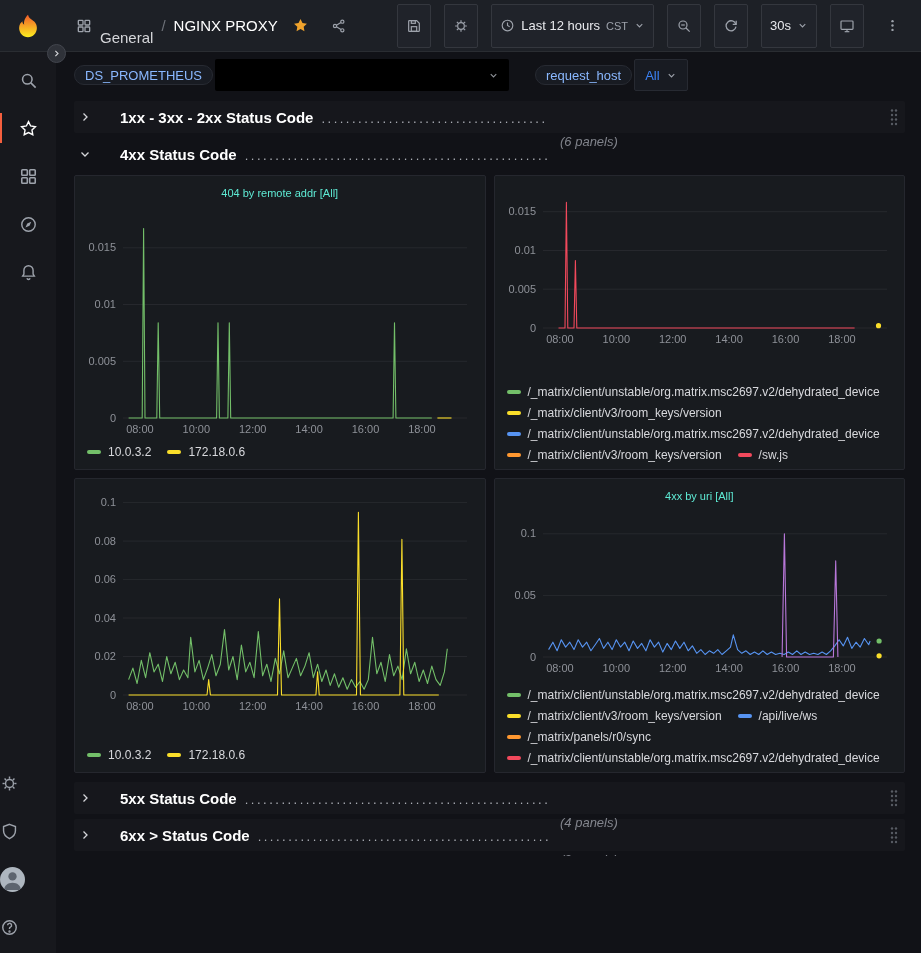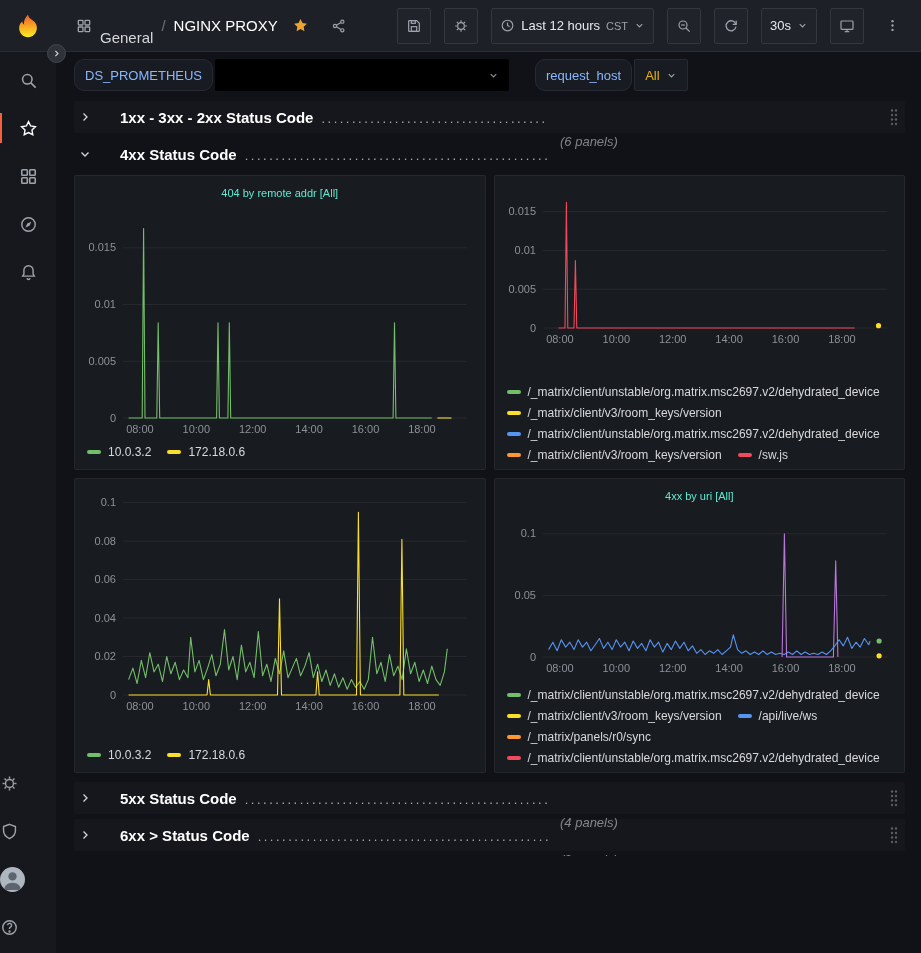--- a/index.html
+++ b/index.html
@@ -27,21 +27,21 @@
   .crumb-section { color: #d5d6da; font-size: 15px; cursor: pointer; margin-top: 24px; }
   .crumb-sep { color: #6e7279; font-size: 15px; }
   .crumb-title { color: #ffffff; font-size: 15px; font-weight: 500; cursor: pointer; }
   .icon-btn {
     height: 30px; min-width: 30px;
     display: inline-flex; align-items: center; justify-content: center; gap: 6px;
     background: transparent; border: none; color: #9da2ab; cursor: pointer;
     padding: 0 4px; border-radius: 2px;
   }
   .boxed {
-    border: 1px solid #34373e; background: #20232a; height: 36px; padding: 0 8px;
+    border: 1px solid #34373e; background: #20232a; height: 44px; padding: 0 8px;
   }
   .topnav-right { margin-left: auto; display: flex; align-items: center; gap: 13px; }
   .time-label { color: #e8e9ed; font-size: 13px; white-space: nowrap; }
   .tz-badge { color: #9da2ab; font-size: 11px; }
   .refresh-value { color: #e8e9ed; font-size: 13px; }
   .chev { color: #9da2ab; display: flex; }
   
   .sidebar {
     background: #17181d;
     display: flex; flex-direction: column; align-items: stretch;
@@ -66,34 +66,34 @@
     position: absolute; left: 47px; top: -8px; z-index: 20;
     width: 19px; height: 19px; border-radius: 50%;
     background: #2f3239; border: 1px solid #43464e; color: #d5d6da;
     display: flex; align-items: center; justify-content: center; cursor: pointer;
     font-size: 11px;
   }
   
   .main { overflow: hidden; display: flex; flex-direction: column; }
   .var-bar { display: flex; align-items: center; padding: 7px 16px 6px 18px; gap: 2px; }
   .var-label {
-    height: 32px; display: flex; align-items: center; padding: 0 10px;
+    height: 20px; display: flex; align-items: center; padding: 0 10px;
     background: #181b22; border: 1px solid #272a32; border-radius: 10px;
     color: #8ab8ff; font-size: 13px; cursor: pointer; white-space: nowrap;
   }
   .var-value-redacted {
     height: 32px; width: 294px; background: #000000; border-radius: 2px;
     display: flex; align-items: center; justify-content: flex-end; padding-right: 10px;
     cursor: pointer;
   }
   .var-gap { width: 22px; }
   .var-value {
     height: 32px; display: flex; align-items: center; gap: 6px; padding: 0 10px;
     background: #181b22; border: 1px solid #272a32; border-radius: 2px;
-    color: #eab308; font-size: 13px; cursor: pointer;
+    color: #3b82f6; font-size: 13px; cursor: pointer;
   }
   .dash { padding: 4px 16px 0 18px; overflow: hidden; }
   
   .dash-row {
     height: 32px; display: flex; align-items: center; position: relative;
     margin-bottom: 5px; cursor: pointer; border-radius: 2px;
   }
   .dash-row.collapsed { background: rgba(255,255,255,0.025); }
   .row-chev { width: 22px; display: flex; justify-content: center; color: #d5d6da; }
   .row-left { width: 452px; overflow: hidden; white-space: nowrap; display: flex; align-items: baseline; }

